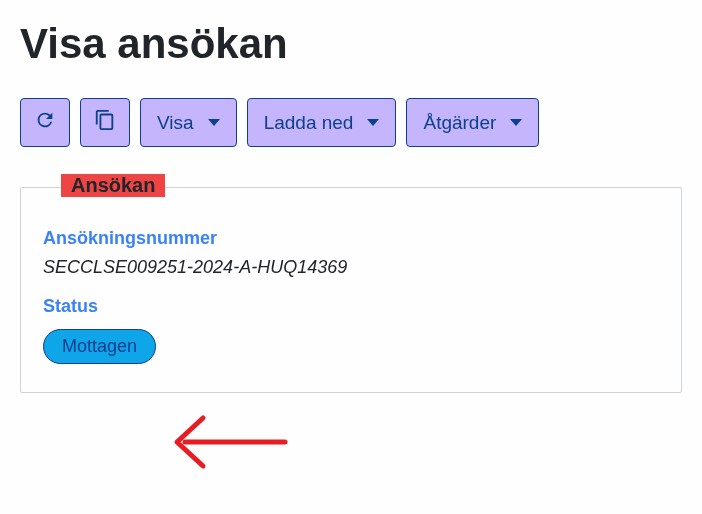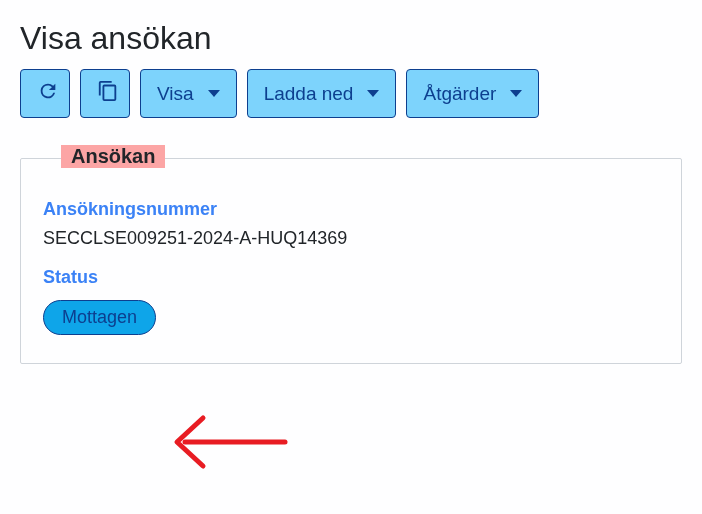--- a/index.html
+++ b/index.html
@@ -10,37 +10,37 @@
     body {
       font-family: Arial, Helvetica, sans-serif;
       background: #fefeff;
       padding: 20px;
       color: #212529;
       width: 702px;
       height: 514px;
       position: relative;
     }
     .page-title {
-      font-size: 32px;
-      font-weight: 400;
+      font-size: 42px;
+      font-weight: 700;
       color: #212529;
-      margin-bottom: 12px;
+      margin-bottom: 30px;
     }
     .toolbar {
       display: flex;
       gap: 10px;
       margin-bottom: 40px;
     }
     .toolbar-btn {
       display: inline-flex;
       align-items: center;
-      justify-content: flex-end;
+      justify-content: center;
       gap: 8px;
       border: 1px solid #0d3f8f;
-      background: #7dd3fc;
+      background: #c4b5fd;
       color: #0d3f8f;
       border-radius: 4px;
       padding: 10px 16px;
       font-size: 19px;
       cursor: pointer;
       min-height: 46px;
     }
     .toolbar-btn.icon-only {
       width: 50px;
       padding: 10px;
@@ -61,39 +61,40 @@
       border: 1px solid #cfd4da;
       border-radius: 2px;
       padding: 22px 22px 28px 22px;
       position: relative;
       margin-top: 20px;
     }
     .panel-legend {
       position: absolute;
       top: -14px;
       left: 40px;
-      background: #fca5a5;
+      background: #ef4444;
       padding: 0 10px;
       font-size: 20px;
       font-weight: 700;
       color: #212529;
     }
     .field {
       margin-top: 18px;
     }
     .field-label {
       font-size: 18px;
       font-weight: 700;
       color: #3b82f6;
       margin-bottom: 8px;
     }
     .field-value {
       font-size: 18px;
       color: #212529;
       font-weight: 400;
+      font-style: italic;
     }
     .status-pill {
       display: inline-block;
       border: 1px solid #0d3f8f;
       color: #0d3f8f;
       background: #0ea5e9;
       border-radius: 20px;
       padding: 6px 18px;
       font-size: 18px;
       cursor: pointer;

